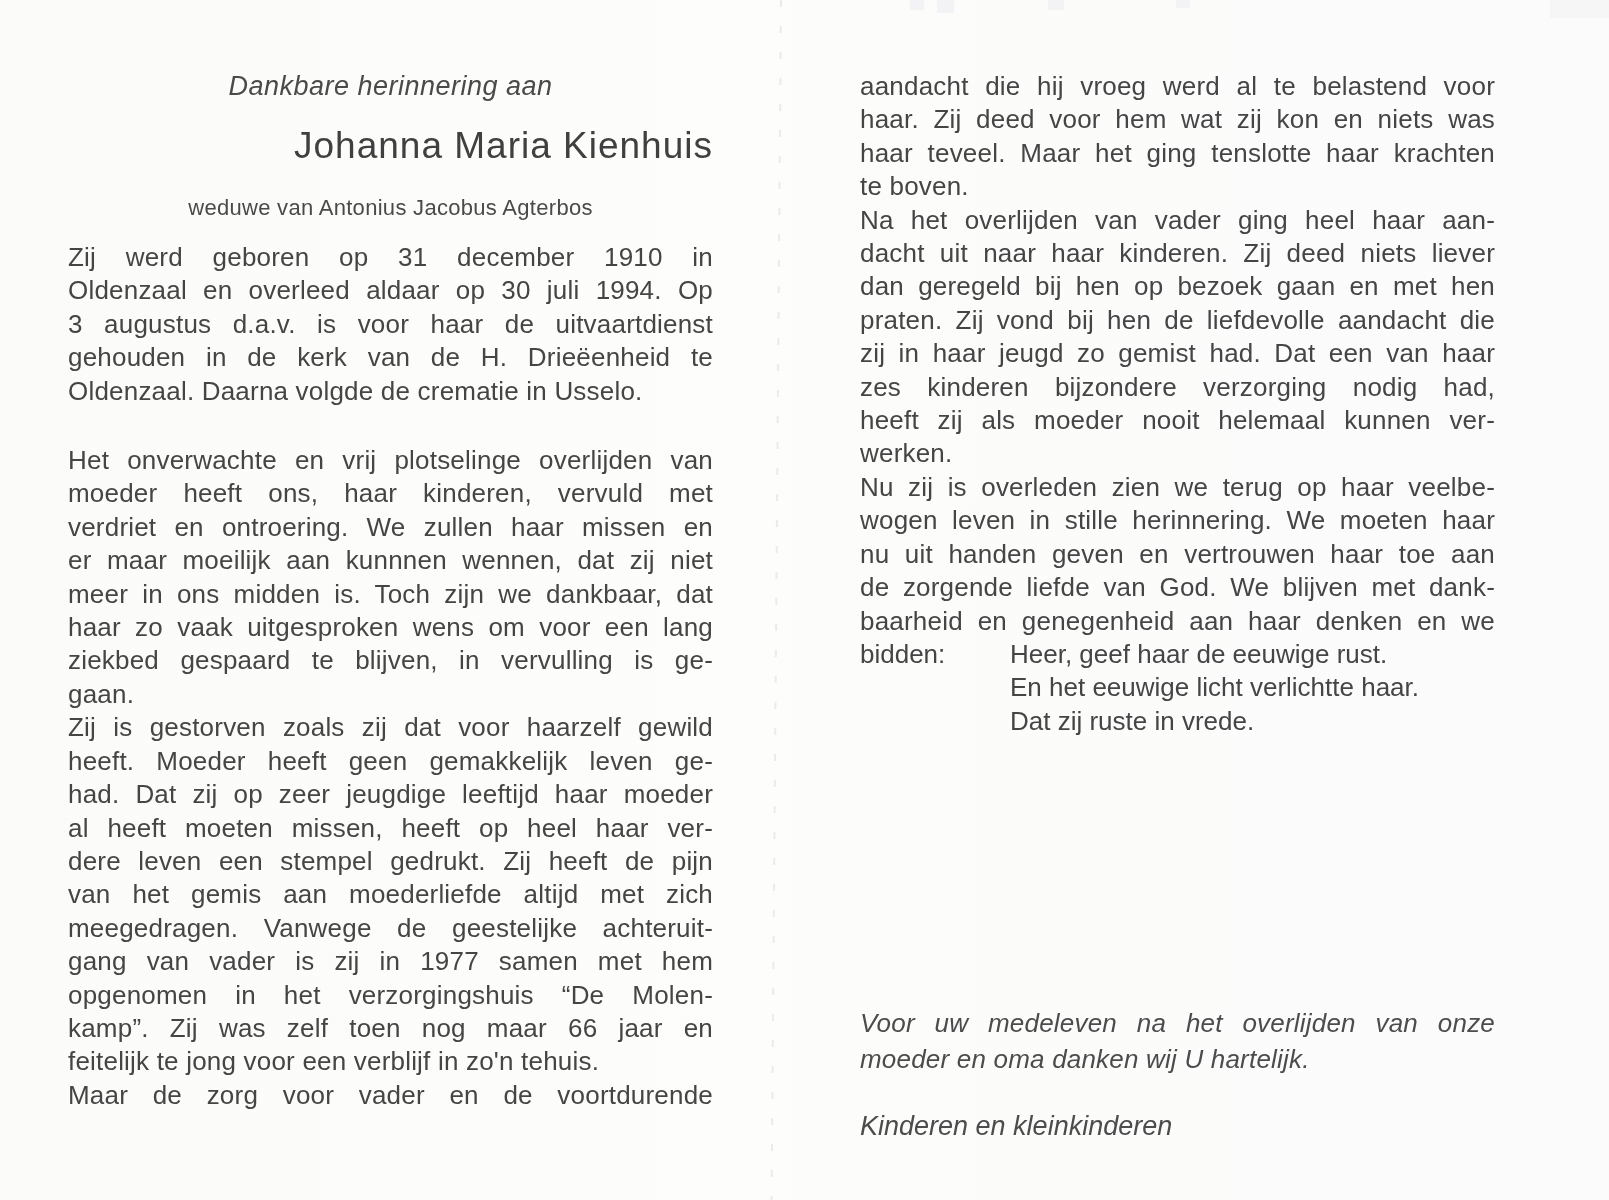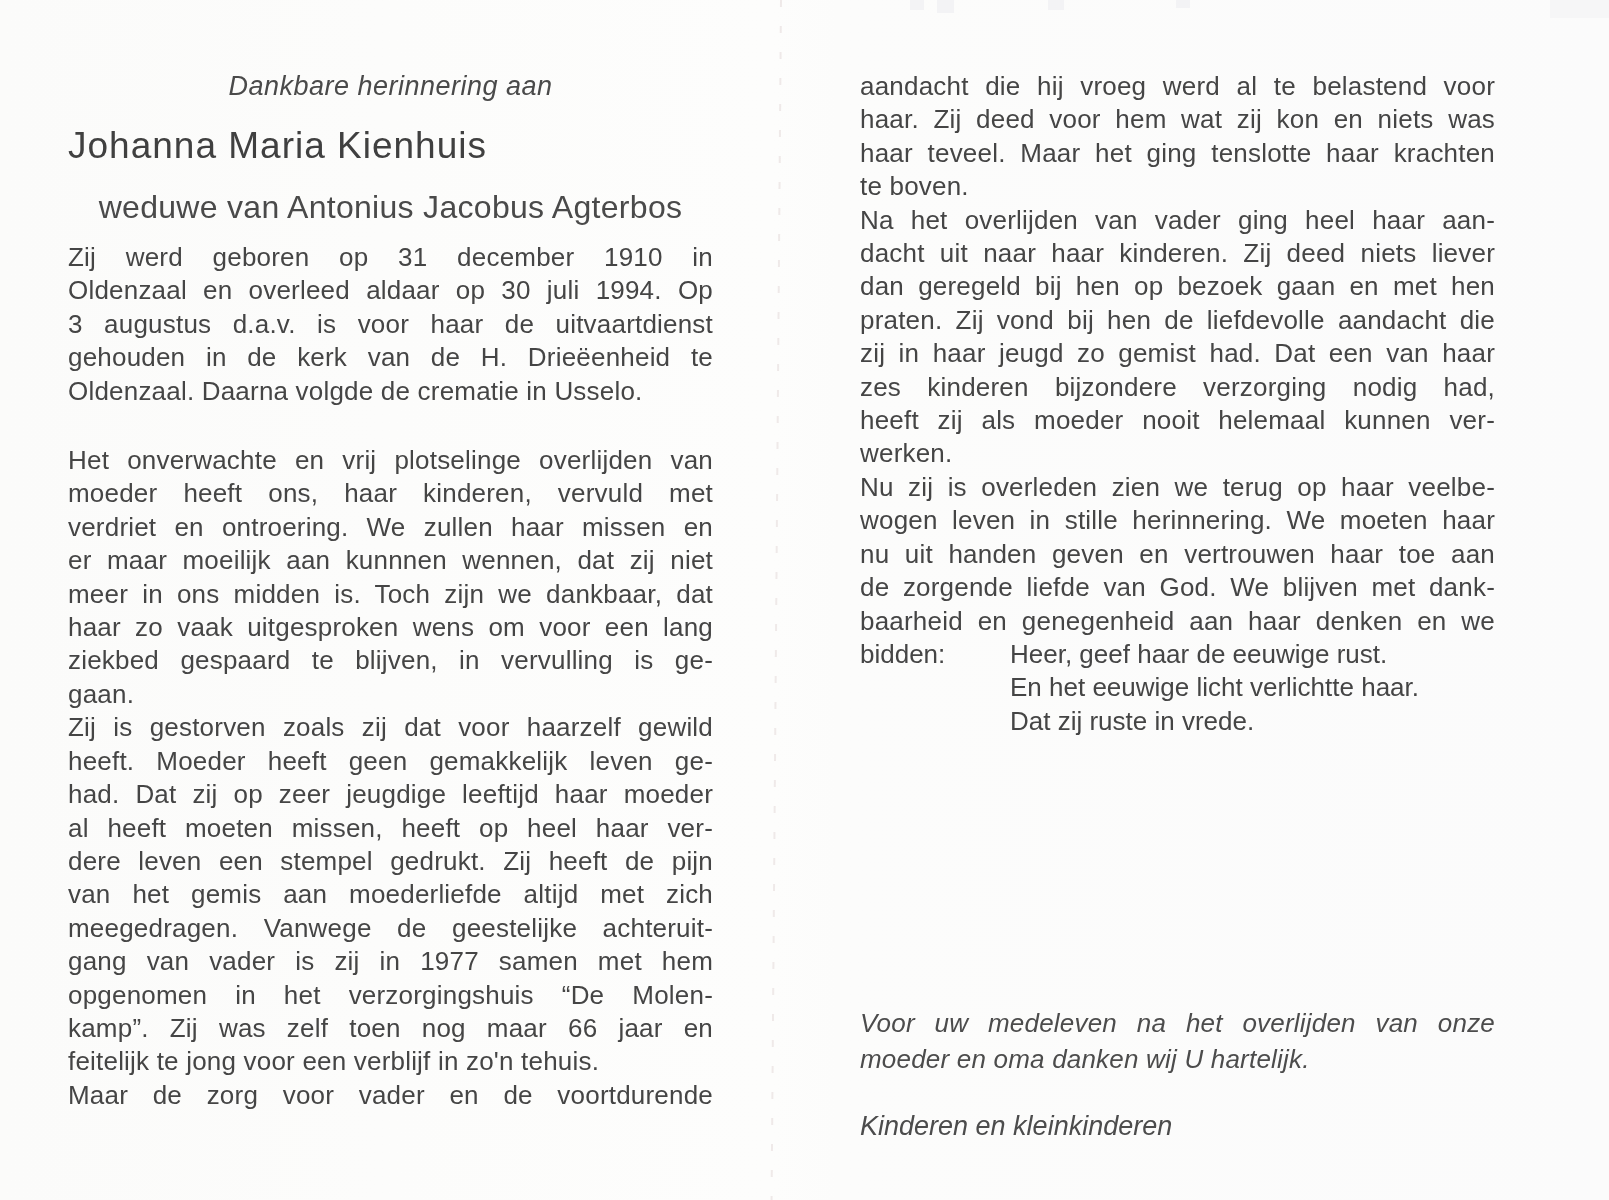--- a/index.html
+++ b/index.html
@@ -53,26 +53,26 @@
     line-height: 33px;
     text-align: center;
     color: #4a4a4a;
     letter-spacing: 0.5px;
     font-style: italic;
   }
   .h-name {
     font-size: 37px;
     line-height: 44px;
     margin-top: 21px;
-    text-align: left;
+    text-align: right;
     color: #404040;
     letter-spacing: 1px;
   }
   .h-sub {
-    font-size: 32px;
+    font-size: 22px;
     line-height: 33px;
     margin-top: 23px;
     text-align: center;
     color: #4a4a4a;
     letter-spacing: 0.3px;
   }
 
   .para { margin-top: 36px; }
   .para.intro { margin-top: 17px; }
 

